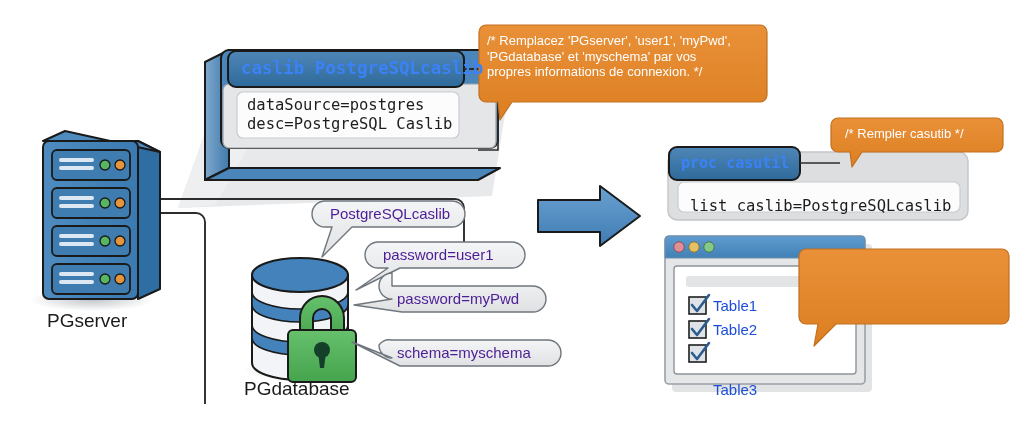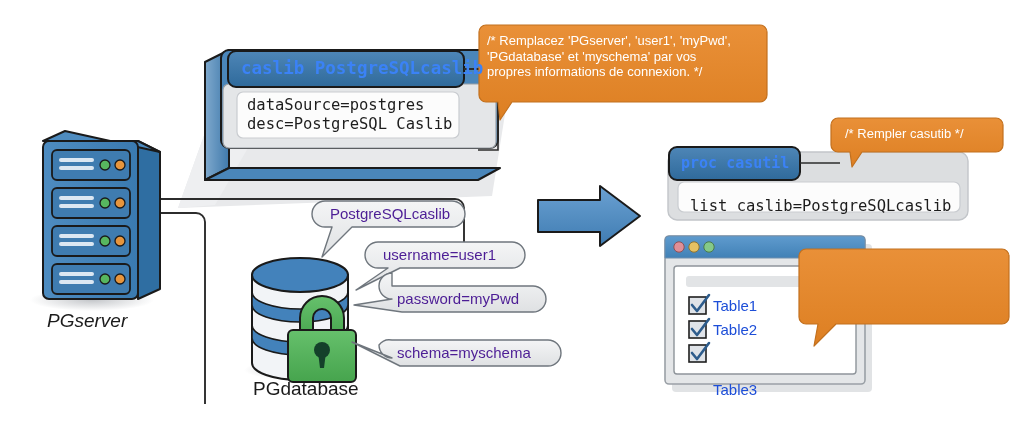--- a/index.html
+++ b/index.html
@@ -253,29 +253,29 @@
   <div class="codeline mono" style="left:247px;top:96px;font-size:15.5px;">dataSource=postgres</div>
 
   <div class="codeline mono" style="left:247px;top:115px;font-size:15.5px;">desc=PostgreSQL Caslib</div>
 
   <div class="calloutText" style="left:487px;top:33px;width:272px;">/* Remplacez 'PGserver', 'user1', 'myPwd',
 'PGdatabase' et 'myschema' par vos
 propres informations de connexion. */</div>
 
   <div class="pillText" style="left:330px;top:205px;">PostgreSQLcaslib</div>
 
-  <div class="pillText" style="left:383px;top:246px;">username=user1</div>
+  <div class="pillText" style="left:383px;top:246px;">password=user1</div>
 
   <div class="pillText" style="left:397px;top:344px;">schema=myschema</div>
 
   <div class="pillText" style="left:397px;top:290px;">password=myPwd</div>
 
-  <div class="nodeLabel" style="left:47px;top:310px;font-style:italic;">PGserver</div>
-
-  <div class="nodeLabel" style="left:253px;top:378px;">PGdatabase</div>
+  <div class="nodeLabel" style="left:47px;top:310px;">PGserver</div>
+
+  <div class="nodeLabel" style="left:244px;top:378px;">PGdatabase</div>
 
   <div class="codehdr mono" style="left:681px;top:154px;font-size:15px;">proc casutil</div>
 
   <div class="codeline mono" style="left:690px;top:189px;font-size:15.5px;margin-top:8px;">list caslib=PostgreSQLcaslib</div>
 
   <div class="calloutText" style="left:845px;top:126px;width:155px;">/* Rempler casutib */</div>
 
   <div class="tableLabel" style="left:713px;top:297px;">Table1</div>
 
   <div class="tableLabel" style="left:713px;top:321px;">Table2</div>

